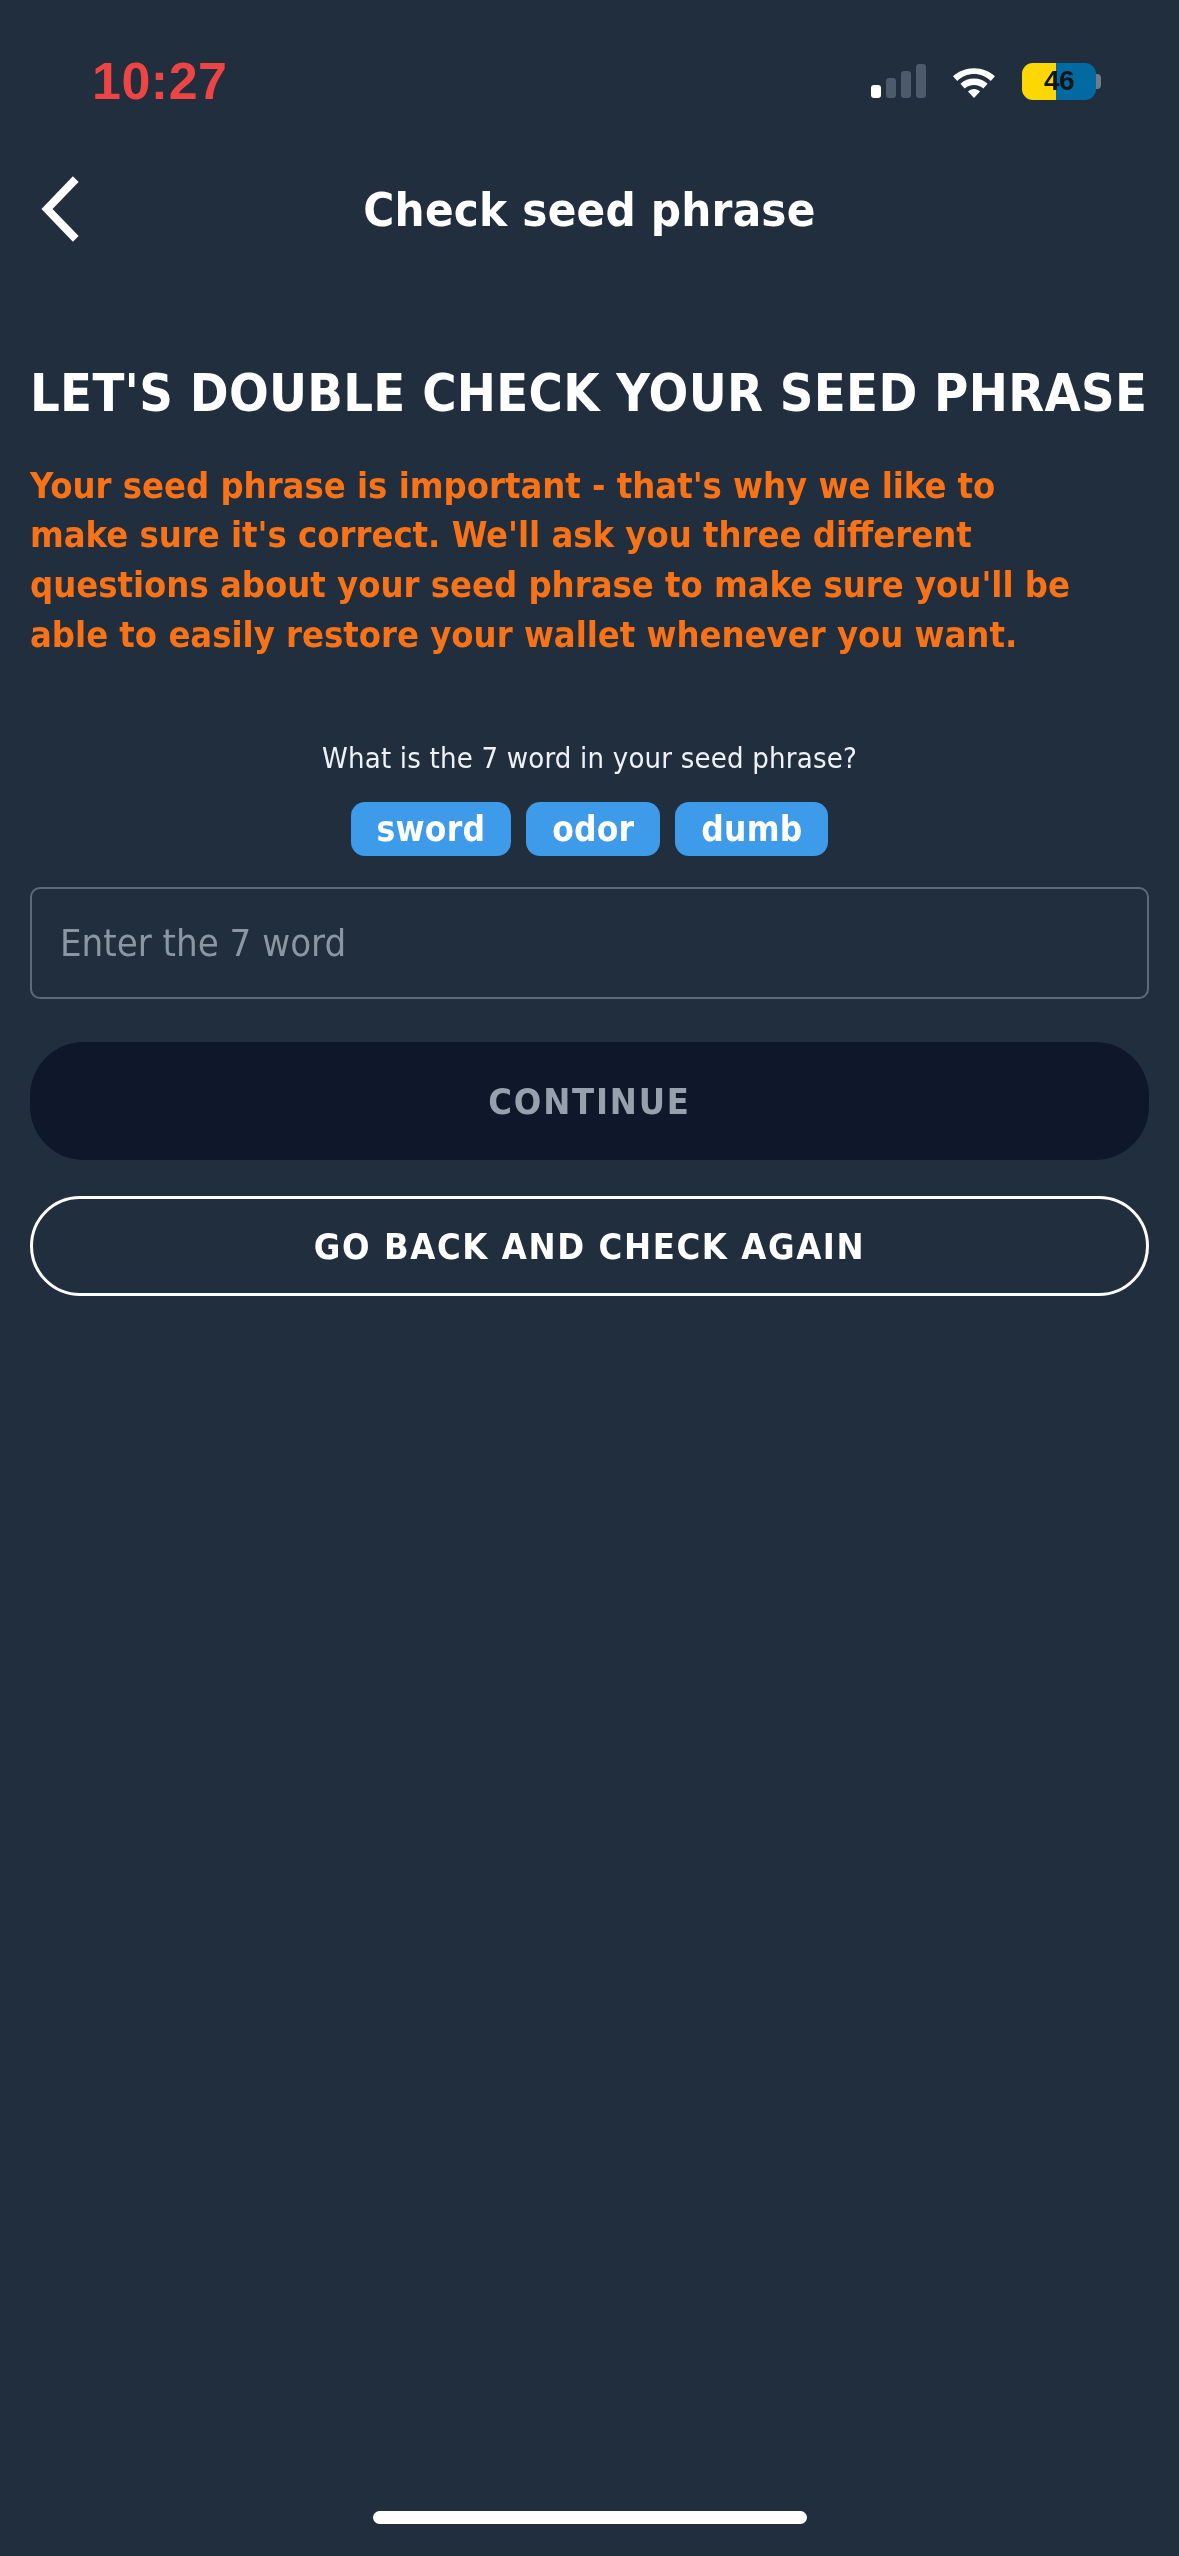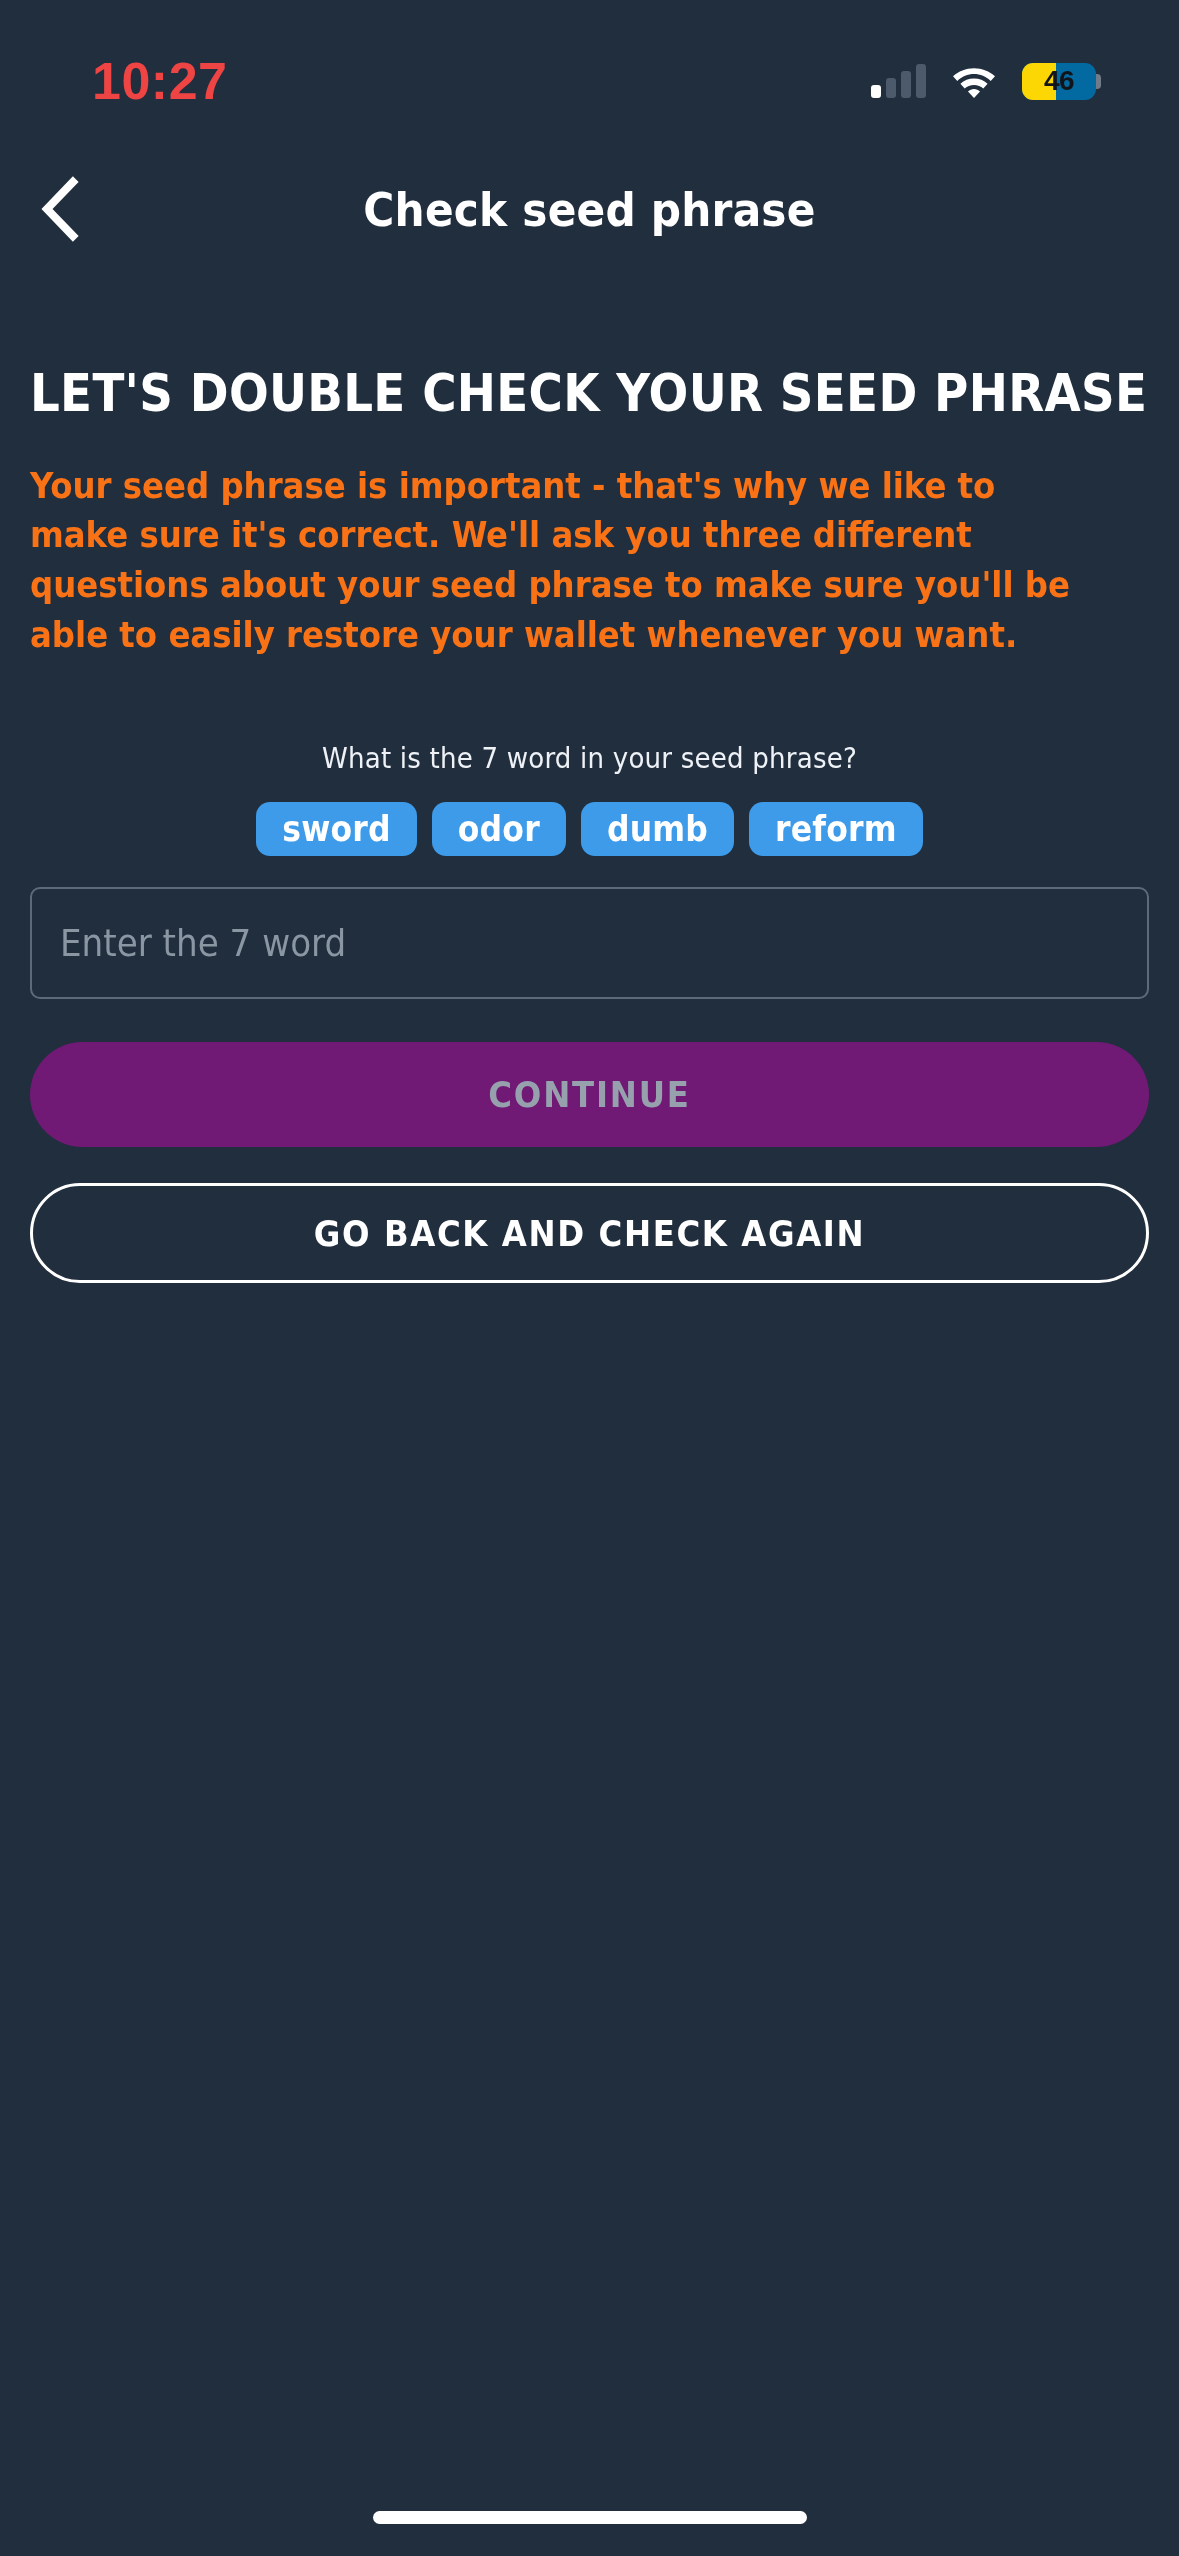--- a/index.html
+++ b/index.html
@@ -211,22 +211,22 @@
     font-weight: 400;
     color: #ffffff;
     font-family: "DejaVu Sans Condensed", "Liberation Sans", sans-serif;
     outline: none;
   }
   .word-input::placeholder { color: #8b96a3; opacity: 1; }
 
   .btn-primary {
     margin-top: 43px;
     width: 100%;
-    height: 105px;
-    background: #701a75;
+    height: 118px;
+    background: #0f172a;
     border: none;
     border-radius: 54px;
     color: #97a0ad;
     font-size: 36px;
     font-weight: 700;
     letter-spacing: 1.8px;
     font-family: "DejaVu Sans Condensed", "Liberation Sans", sans-serif;
     text-transform: uppercase;
     cursor: default;
   }
@@ -312,21 +312,20 @@
     <h1 class="headline">LET'S DOUBLE CHECK YOUR SEED PHRASE</h1>
 
     <p class="body-text">Your seed phrase is important - that's why we like to make sure it's correct. We'll ask you three different questions about your seed phrase to make sure you'll be able to easily restore your wallet whenever you want.</p>
 
     <div class="question">What is the 7 word in your seed phrase?</div>
 
     <div class="chips">
       <button class="chip">sword</button>
       <button class="chip">odor</button>
       <button class="chip">dumb</button>
-      <button class="chip">reform</button>
     </div>
 
     <input class="word-input" type="text" placeholder="Enter the 7 word" style="">
 
     <button class="btn-primary">CONTINUE</button>
 
     <button class="btn-outline">GO BACK AND CHECK AGAIN</button>
   </div>
 
   <div class="home-area">

